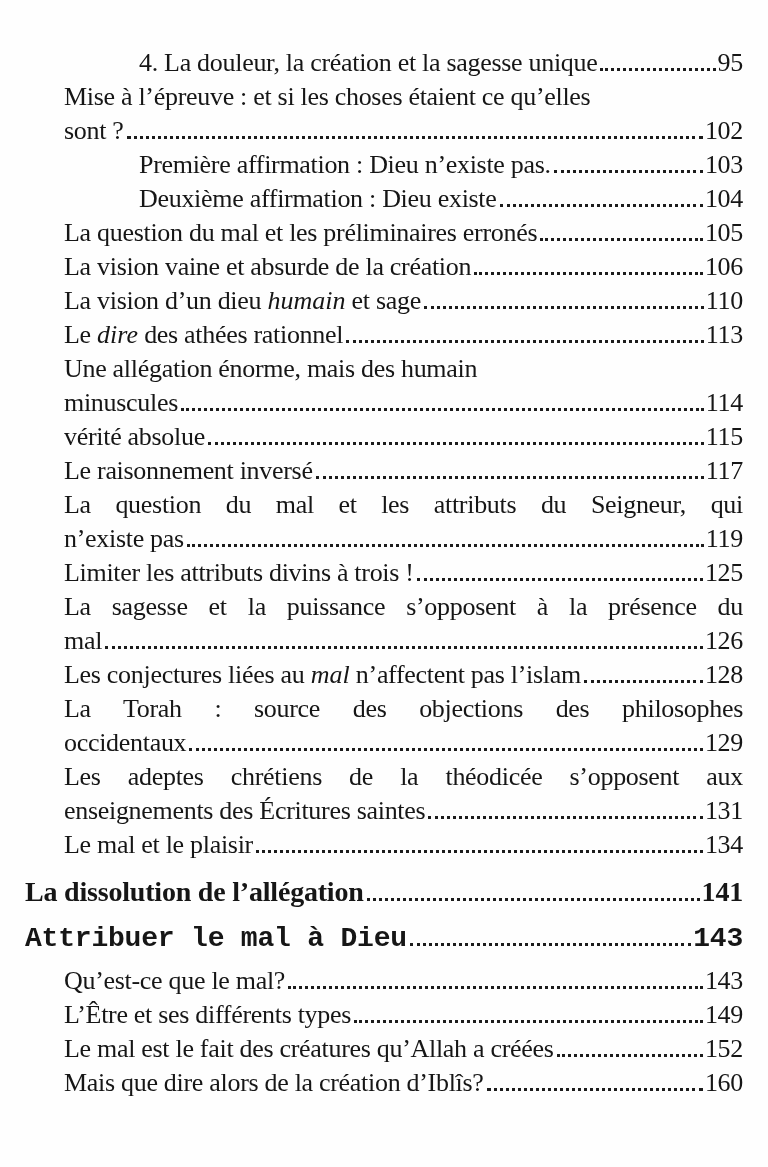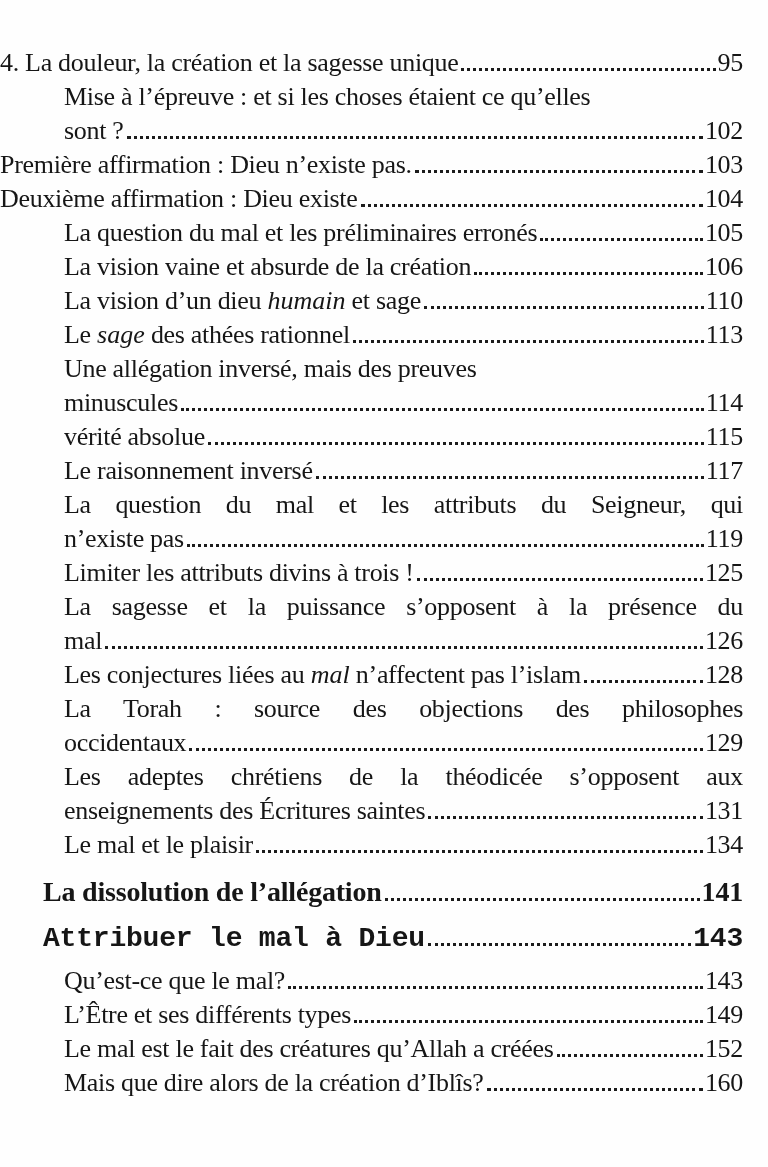--- a/index.html
+++ b/index.html
@@ -12,23 +12,23 @@
     overflow: hidden;
     box-sizing: border-box;
     padding-top: 46px;
     font-family: "Liberation Serif", "DejaVu Serif", serif;
     color: #161616;
     font-size: 26px;
     letter-spacing: -0.3px;
     line-height: 34px;
   }
   .entry { margin: 0; padding-right: 25px; box-sizing: border-box; }
-  .entry.lv0 { padding-left: 43px; }
+  .entry.lv0 { padding-left: 25px; }
   .entry.lv1 { padding-left: 64px; }
-  .entry.lv2 { }
+  .entry.lv2 { padding-left: 139px; }
   .entry.bold { font-weight: bold; font-size: 28px; margin-top: 13px; letter-spacing: -0.2px; }
   .entry.bold.gap-after { margin-bottom: 8px; font-family: Liberation Mono, monospace; }
   .wrapline { text-align: left; white-space: nowrap; }
   .wrapline.just { white-space: normal; text-align: justify; text-align-last: justify; }
   .lastline { display: flex; align-items: baseline; }
   .txt { white-space: nowrap; flex: 0 0 auto; }
   .dots {
     flex: 1 1 auto;
     min-width: 8px;
     border-bottom: 3px dotted #1c1c1c;
@@ -89,27 +89,27 @@
       </div>
       <div class="entry lv1">
         <div class="lastline">
           <span class="txt">La vision d’un dieu <i>humain</i> et sage</span>
           <span class="dots"></span>
           <span class="pagenum">110</span>
         </div>
       </div>
       <div class="entry lv1">
         <div class="lastline">
-          <span class="txt">Le <i>sage</i> des athées rationnel</span>
+          <span class="txt">Le <i>dire</i> des athées rationnel</span>
           <span class="dots"></span>
           <span class="pagenum">113</span>
         </div>
       </div>
       <div class="entry lv1">
-        <div class="wrapline">Une allégation inversé, mais des preuves</div>
+        <div class="wrapline">Une allégation énorme, mais des humain</div>
         <div class="lastline">
           <span class="txt">minuscules</span>
           <span class="dots"></span>
           <span class="pagenum">114</span>
         </div>
       </div>
       <div class="entry lv1">
         <div class="lastline">
           <span class="txt">vérité absolue</span>
           <span class="dots"></span>

